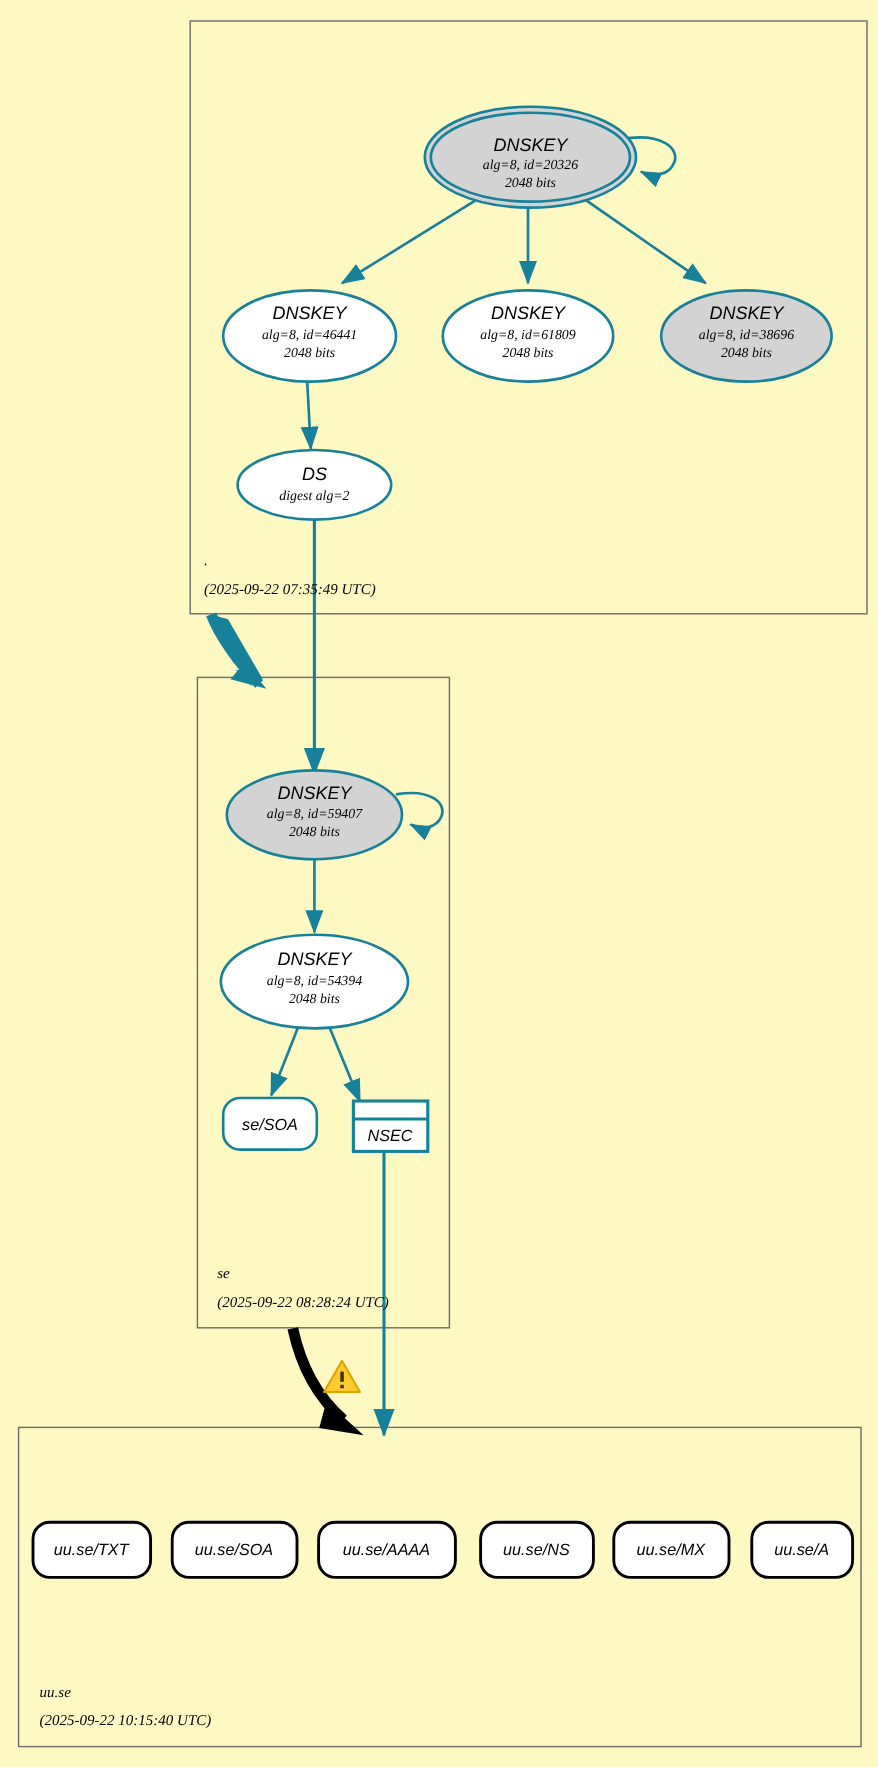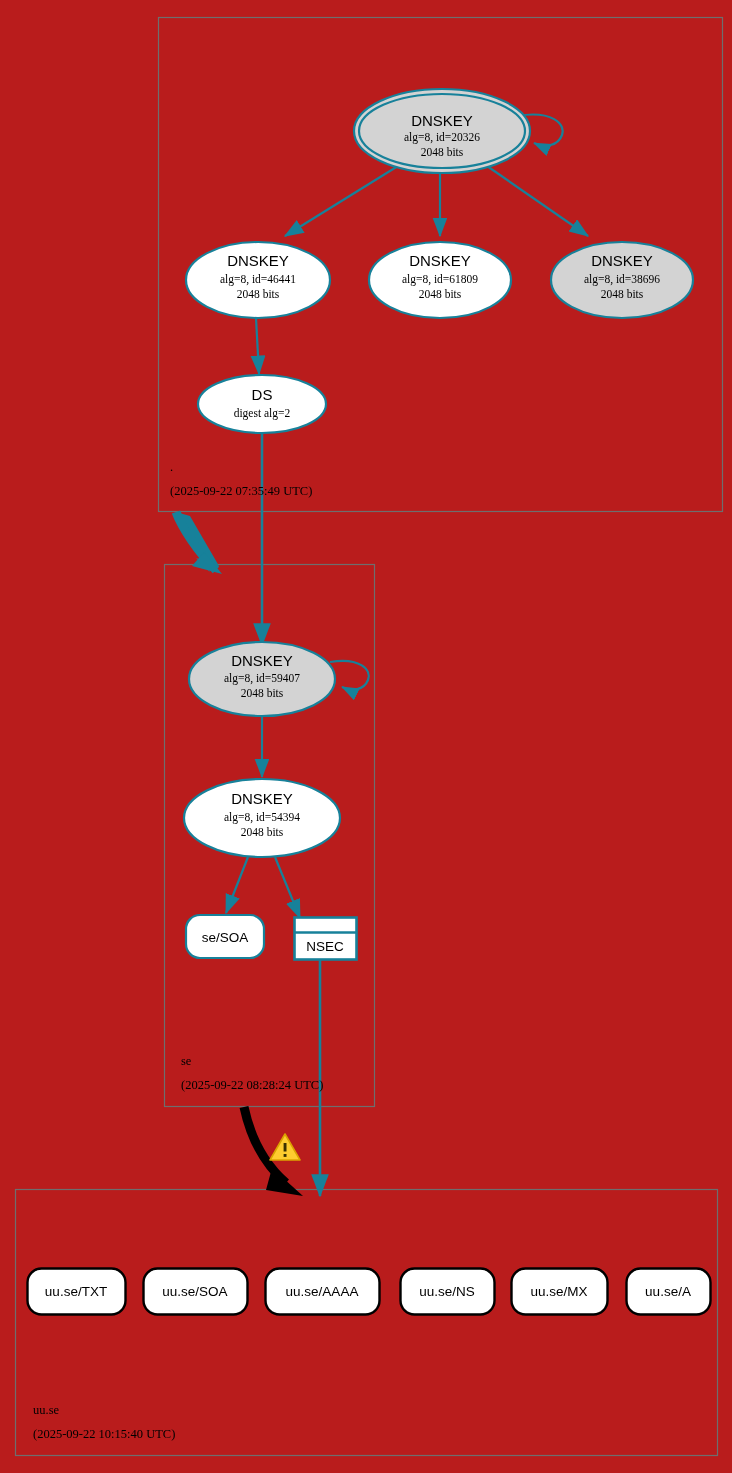--- a/index.html
+++ b/index.html
@@ -8,22 +8,23 @@
     padding: 0;
     background: #ffffff;
   }
   body {
     font-family: "Liberation Sans", sans-serif;
   }
   #canvas {
     position: relative;
     width: 732px;
     height: 1473px;
-    background: #b91c1c;
+    background: #fef9c3;
     overflow: hidden;
+    font-style: italic;
   }
   svg.layer {
     position: absolute;
     top: 0;
     left: 0;
     width: 732px;
     height: 1473px;
   }
   text { dominant-baseline: middle; }
   .node-title {

